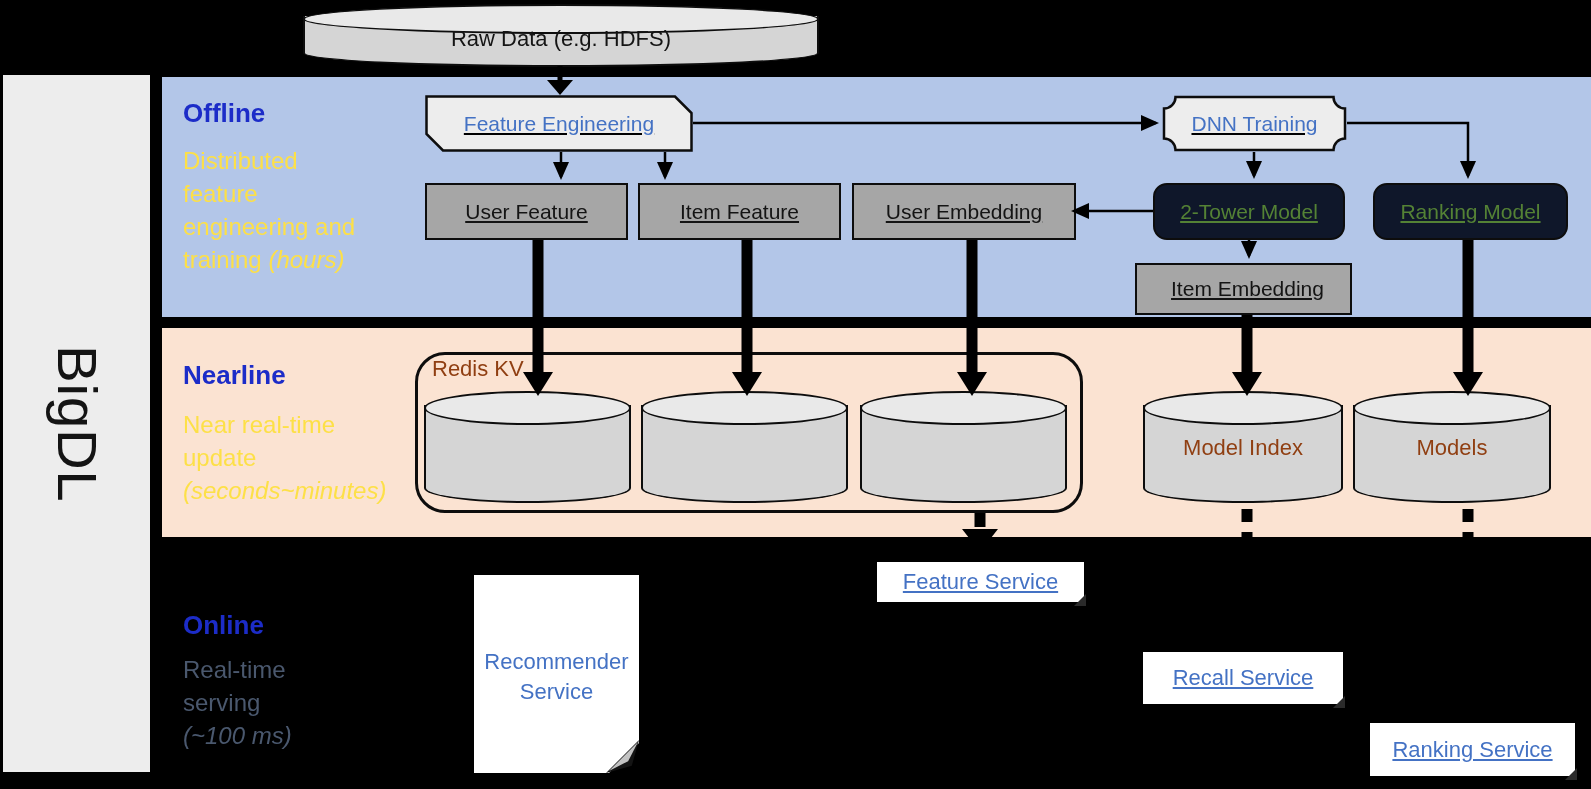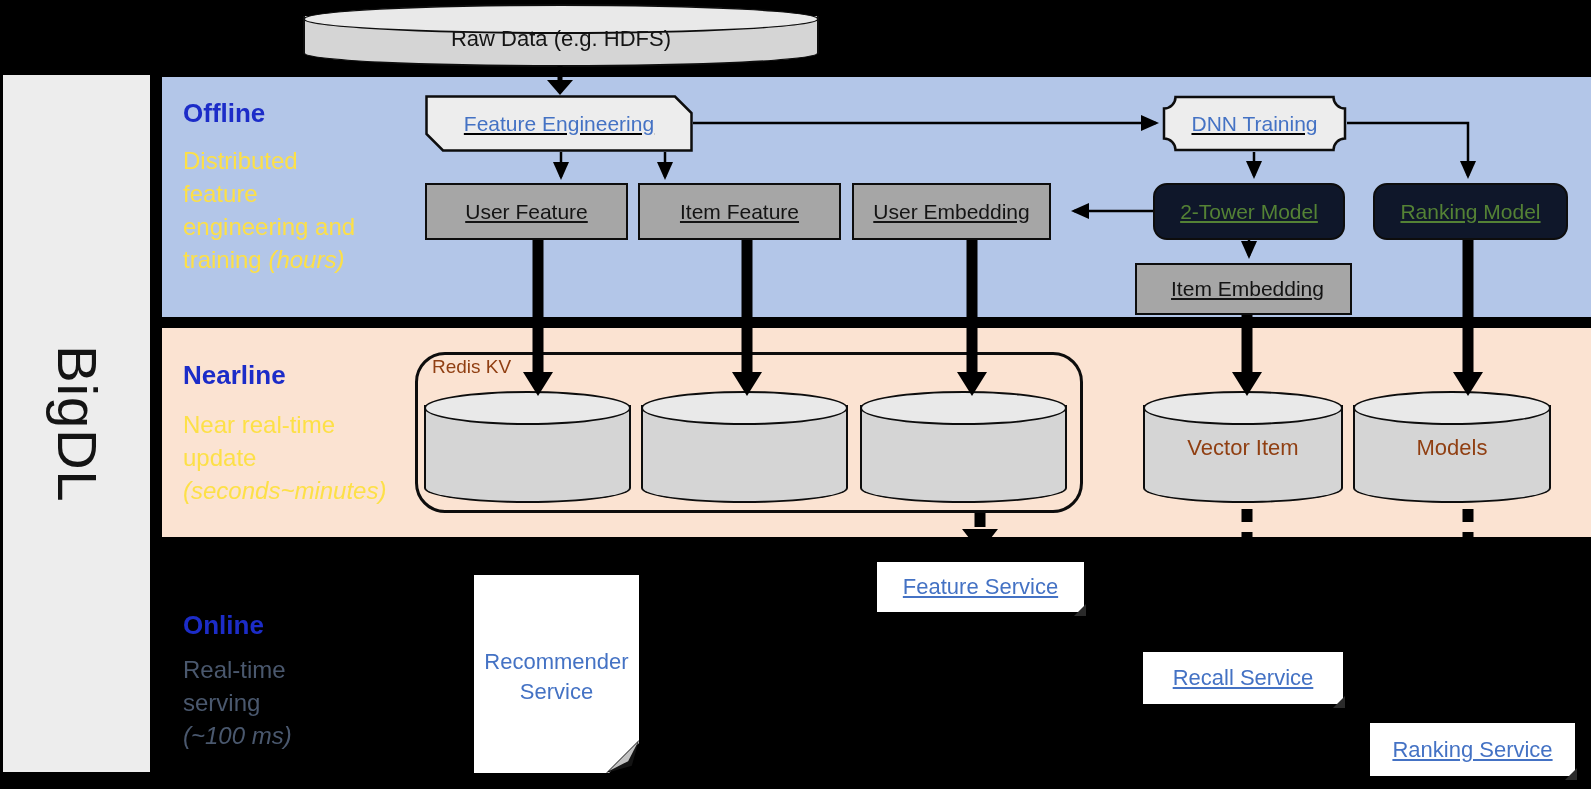--- a/index.html
+++ b/index.html
@@ -51,21 +51,21 @@
   }
   
   .cyl-flat .cyl-body { top:12px; border-radius:0 0 50% 50% / 0 0 14px 14px; }
   .cyl-flat .cyl-top  { height:26px; }
   .cyl-flat .cyl-label { top:22px; font-size:22px; color:#141414; }
 
   .redis-box {
     left:415px; top:352px; width:668px; height:161px;
     border:3px solid #0d0d0d; border-radius:30px; background:transparent;
   }
-  .redis-label { left:432px; top:356px; font-size:19px; color:#903f12; }
+  .redis-label { left:432px; top:356px; font-size:22px; color:#903f12; }
 
   
   .svc {
     background:#ffffff; display:flex; align-items:center; justify-content:center;
     font-size:22px; color:#4472c4; text-align:center;
   }
   .svc-fold {
     position:absolute; right:-2px; bottom:-4px; width:12px; height:12px;
     background:#2a2a2a; clip-path:polygon(100% 0, 0 100%, 100% 100%);
   }
@@ -142,21 +142,21 @@
     </svg>
     <span class="label">DNN Training</span>
   </div>
 
   <div class="abs node box-gray" style="left:425px; top:183px; width:203px; height:57px;">
     <span>User Feature</span>
   </div>
   <div class="abs node box-gray" style="left:638px; top:183px; width:203px; height:57px;">
     <span>Item Feature</span>
   </div>
-  <div class="abs node box-gray" style="left:852px; top:183px; width:199px; height:57px;">
+  <div class="abs node box-gray" style="left:852px; top:183px; width:224px; height:57px;">
     <span>User Embedding</span>
   </div>
 
   <div class="abs node box-round" style="left:1153px; top:183px; width:192px; height:57px;">
     <span>2-Tower Model</span>
   </div>
   <div class="abs node box-round" style="left:1373px; top:183px; width:195px; height:57px;">
     <span>Ranking Model</span>
   </div>
   <div class="abs node box-gray" style="left:1135px; top:263px; width:217px; height:52px;padding-left:8px;">
@@ -175,36 +175,36 @@
     <div class="cyl-top"></div>
   </div>
   <div class="cyl abs" style="left:860px; top:391px; width:207px; height:112px;">
     <div class="cyl-body"></div>
     <div class="cyl-top"></div>
   </div>
 
   <div class="cyl abs" style="left:1143px; top:391px; width:200px; height:112px;">
     <div class="cyl-body"></div>
     <div class="cyl-top"></div>
-    <div class="cyl-label">Vector Item</div>
+    <div class="cyl-label">Model Index</div>
   </div>
   <div class="cyl abs" style="left:1353px; top:391px; width:198px; height:112px;padding-left:46px;">
     <div class="cyl-body"></div>
     <div class="cyl-top"></div>
     <div class="cyl-label">Models</div>
   </div>
 
   <div class="abs doc-wrap">
     <div class="doc-bg"></div>
     <div class="doc-fold-dark"></div>
     <div class="doc-fold-gray"></div>
     <div class="doc-label">Recommender Service</div>
   </div>
 
-  <div class="abs node svc" style="left:877px; top:562px; width:207px; height:50px;">
+  <div class="abs node svc" style="left:877px; top:562px; width:207px; height:40px;">
     <span>Feature Service</span>
     <span class="svc-fold"></span>
   </div>
   <div class="abs node svc" style="left:1143px; top:652px; width:200px; height:52px;">
     <span>Recall Service</span>
     <span class="svc-fold"></span>
   </div>
   <div class="abs node svc" style="left:1370px; top:723px; width:205px; height:53px;">
     <span>Ranking Service</span>
     <span class="svc-fold"></span>

